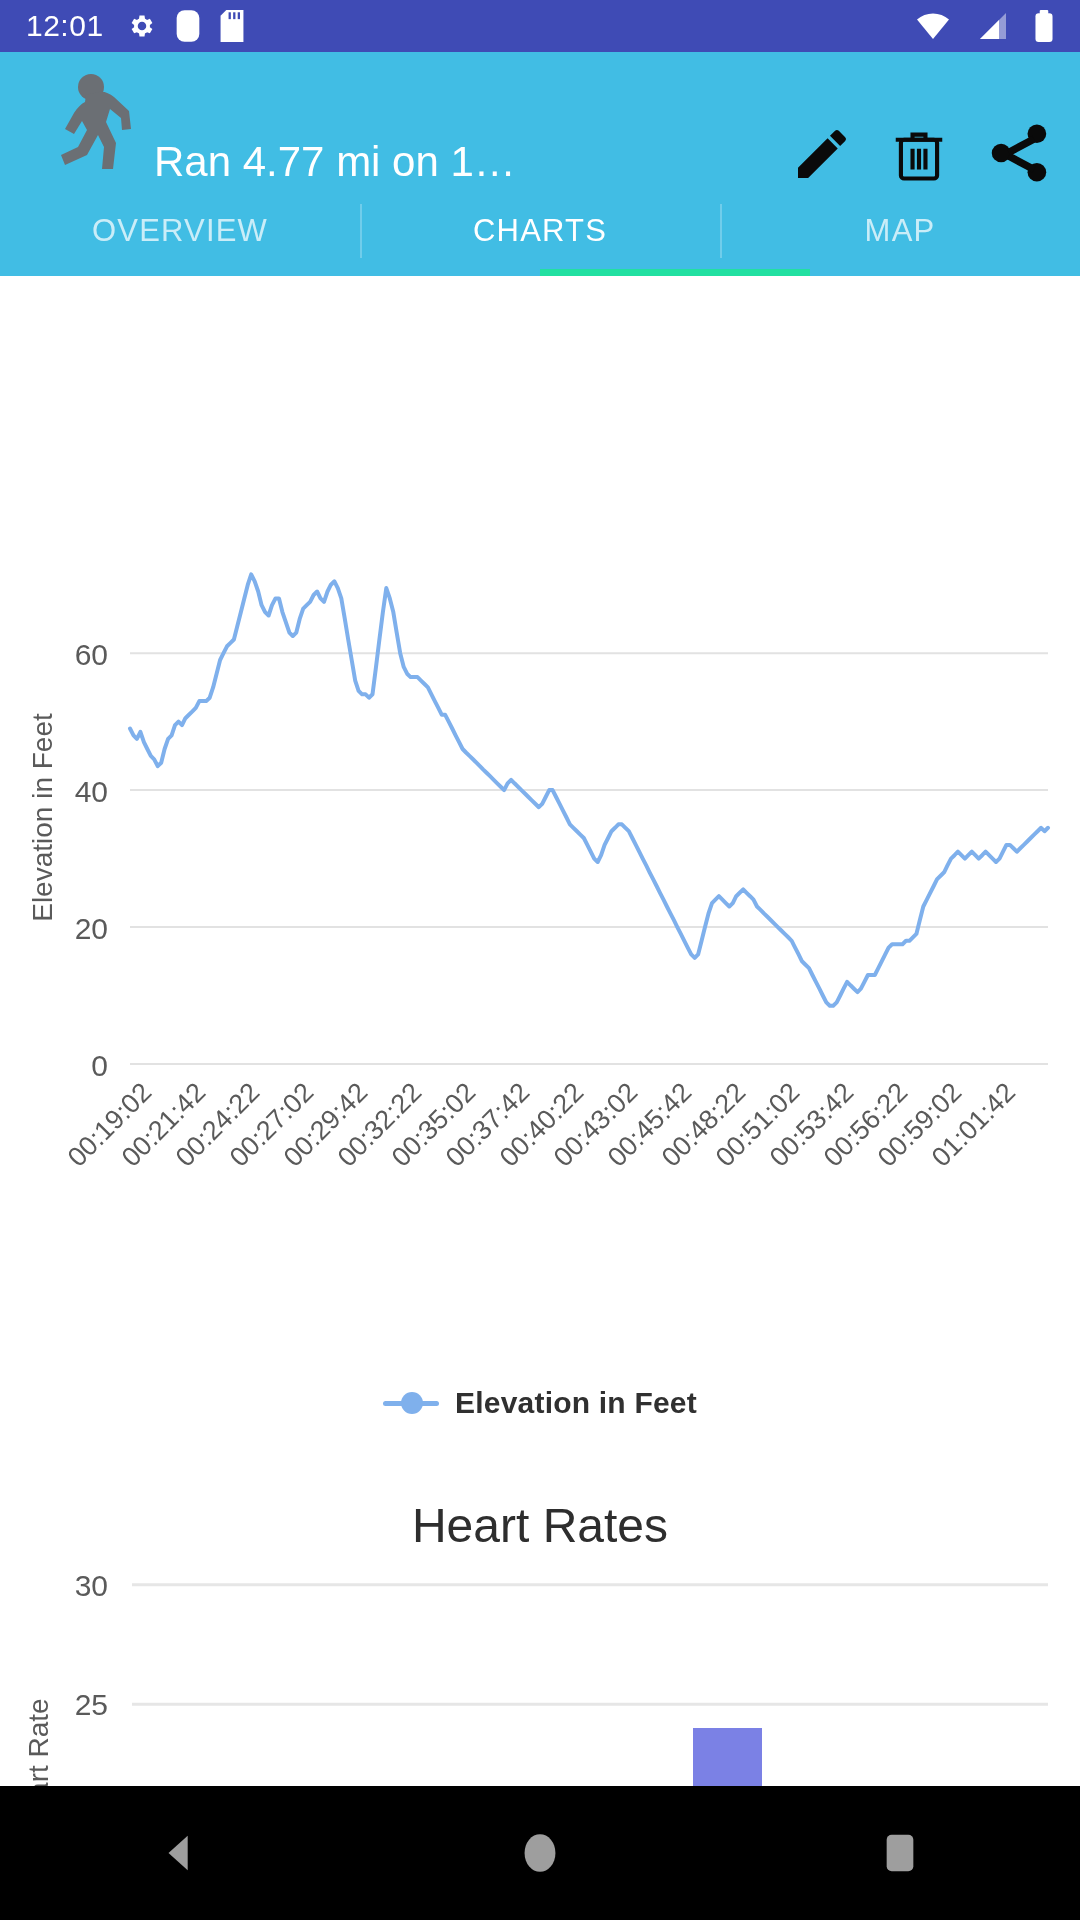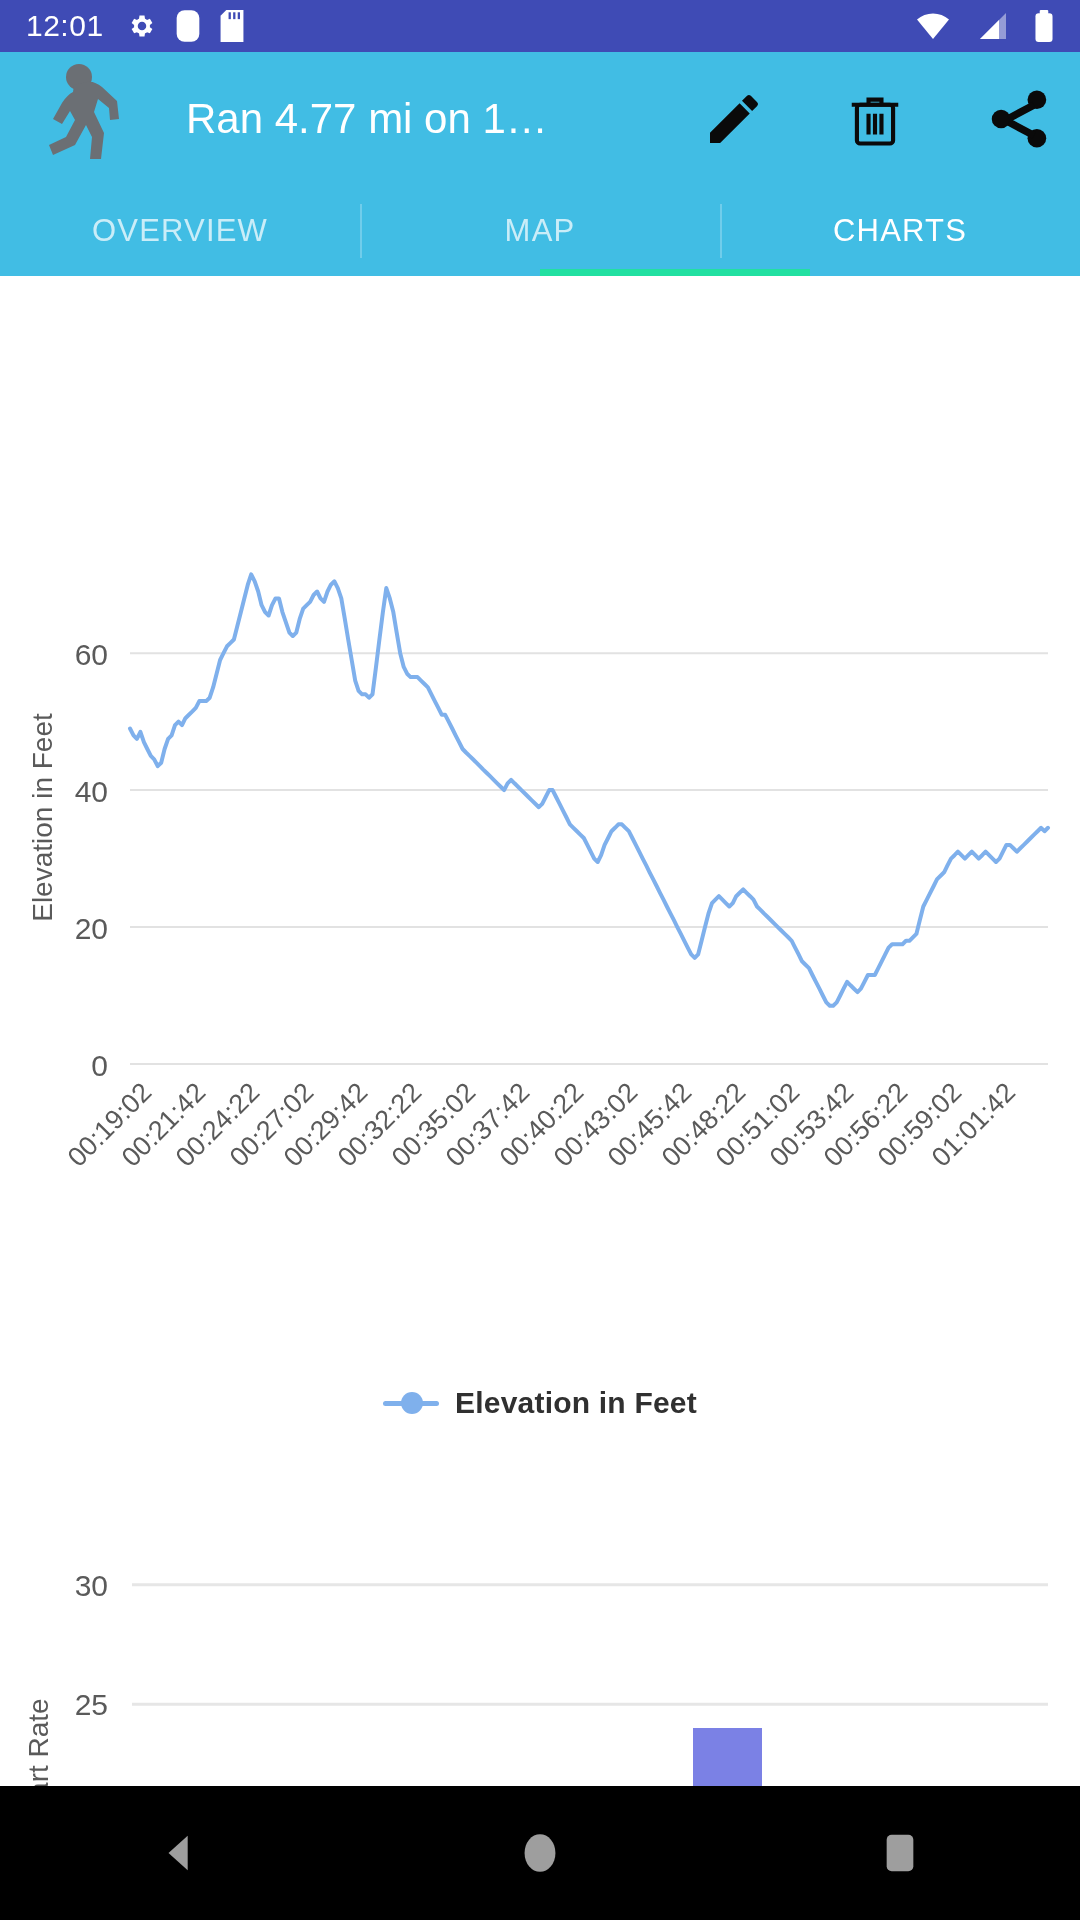--- a/index.html
+++ b/index.html
@@ -23,23 +23,22 @@
     font-size:30px; font-weight:400; letter-spacing:0.5px;
     color:#ffffff; margin-right:22px;
   }
   .sb-icon{ margin-right:18px; display:flex; align-items:center; }
   #status-right{ margin-left:auto; display:flex; align-items:center; gap:8px; }
 
   
   #app-bar{
     height:134px; width:1080px;
     background:#41BDE4;
-    display:flex; align-items:center;
-    padding:0 26px 0 34px;
-    gap:44px;
+    display:flex; align-items:flex-end;
+    padding:0 26px 0 46px;
   }
   #app-title{
     color:#ffffff; font-size:42px; font-weight:400;
     margin-left:22px; white-space:nowrap; overflow:hidden;
     flex:1;
   }
   .app-action{ margin-left:34px; display:flex; align-items:center; justify-content:center; }
 
   
   #tab-bar{
@@ -184,25 +183,25 @@
       <circle cx="18.5" cy="19" r="3.4"></circle>
       <path d="M7.6 10.6l9.2-4.9 1.3 2.4-9.2 4.9zM8.9 11.9l9.2 4.9-1.3 2.4-9.2-4.9z"></path>
     </svg>
   </span>
 </div>
 
 <div id="tab-bar">
   <div class="tab">
     <span>OVERVIEW</span>
   </div>
+  <div class="tab active">
+    <span>CHARTS</span>
+  </div>
   <div class="tab">
     <span>MAP</span>
-  </div>
-  <div class="tab active">
-    <span>CHARTS</span>
   </div>
   <div id="tab-indicator"></div>
 </div>
 
 <div id="content">
 
   <div id="elevation-chart">
     <svg id="elev-svg" width="1080" height="1100" viewBox="0 0 1080 1100">
         <line x1="130" y1="788" x2="1048" y2="788" stroke="#e2e2e2" stroke-width="2"></line>
         <text x="108" y="800" text-anchor="end" font-size="30" fill="#5a5a5a" font-family="&quot;Liberation Sans&quot;, sans-serif">0</text>
@@ -235,20 +234,21 @@
   </div>
 
   <div id="elevation-legend">
     <span id="legend-marker">
       <span class="lm-line"></span>
         <span class="lm-dot"></span>
     </span>
     <span id="legend-label">Elevation in Feet</span>
   </div>
 
+  <div id="hr-title">Heart Rates</div>
 
   <div id="hr-chart">
     <svg id="hr-svg" width="1080" height="345" viewBox="0 0 1080 345">
         <line x1="132" y1="247.42857142857144" x2="1048" y2="247.42857142857144" stroke="#e6e6e6" stroke-width="3"></line>
         <text x="108" y="258.42857142857144" text-anchor="end" font-size="30" fill="#5a5a5a" font-family="&quot;Liberation Sans&quot;, sans-serif">20</text>
         <line x1="132" y1="128.1428571428571" x2="1048" y2="128.1428571428571" stroke="#e6e6e6" stroke-width="3"></line>
         <text x="108" y="139.1428571428571" text-anchor="end" font-size="30" fill="#5a5a5a" font-family="&quot;Liberation Sans&quot;, sans-serif">25</text>
         <line x1="132" y1="8.85714285714289" x2="1048" y2="8.85714285714289" stroke="#e6e6e6" stroke-width="3"></line>
         <text x="108" y="19.85714285714289" text-anchor="end" font-size="30" fill="#5a5a5a" font-family="&quot;Liberation Sans&quot;, sans-serif">30</text>
         <text x="48" y="190" transform="rotate(-90 48 190)" text-anchor="middle" font-size="28" fill="#5a5a5a" font-family="&quot;Liberation Sans&quot;, sans-serif">Heart Rate</text>

